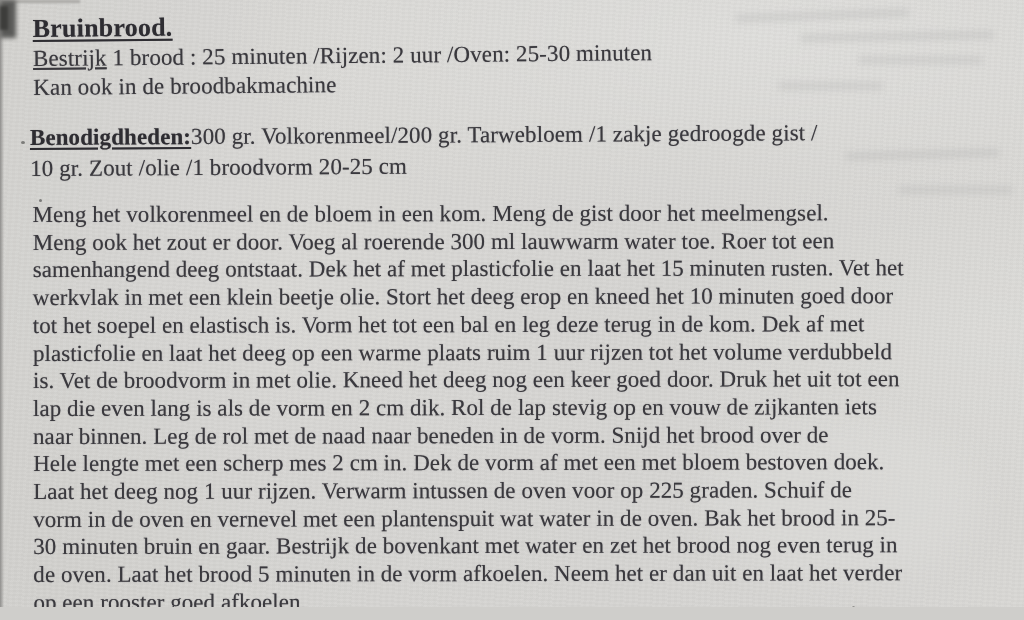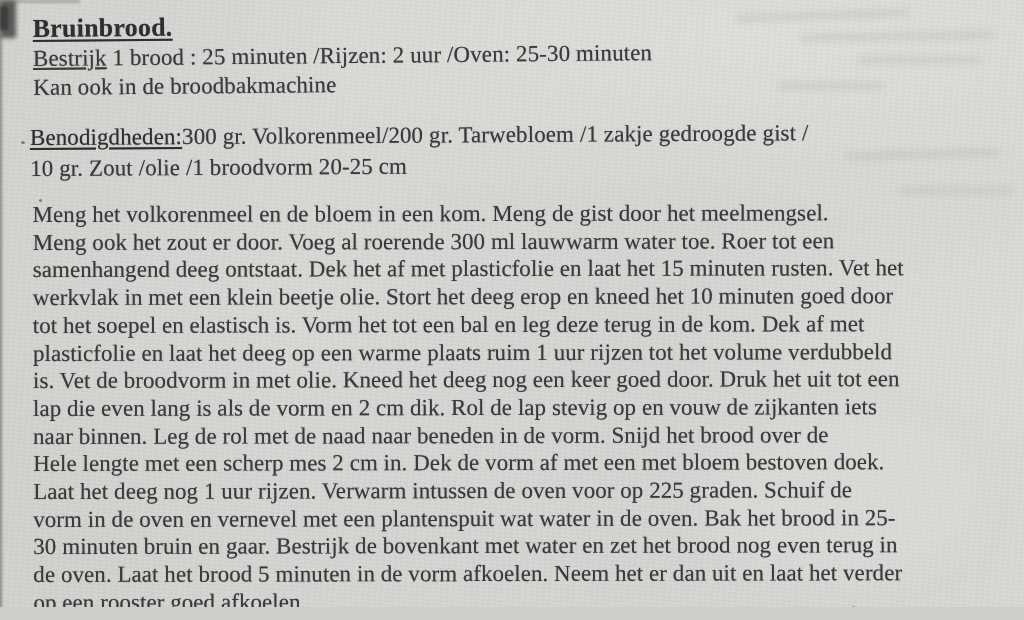--- a/index.html
+++ b/index.html
@@ -28,21 +28,21 @@
   .block{position:absolute;left:33px;}
   .hdr{top:13px;transform:rotate(-0.55deg);transform-origin:left center;}
   .title{
     font-size:26px;font-weight:bold;color:#2e2d32;line-height:32px;
     text-decoration:underline;text-decoration-thickness:2px;text-underline-offset:3px;
     letter-spacing:0.2px;
   }
   .hline{font-size:23px;line-height:28.5px;letter-spacing:0.1px;}
   .ulabel{text-decoration:underline;text-decoration-thickness:1.5px;text-underline-offset:2px;}
   .blabel{
-    font-weight:normal;color:#2e2d32;
+    font-weight:bold;color:#2e2d32;
     text-decoration:underline;text-decoration-thickness:2px;text-underline-offset:3px;
   }
   .ing{top:123px;left:30px;transform:rotate(-0.35deg);transform-origin:left center;}
   .ing .hline{line-height:30.5px;}
   .para{top:201px;width:960px;transform:rotate(-0.12deg);transform-origin:left center;}
   .bodyline{font-size:23px;line-height:27.7px;letter-spacing:0.05px;white-space:nowrap;}
   
   .edge-left{position:absolute;left:0;top:0;width:4px;height:620px;
     background:linear-gradient(to right,#8f8e8c,rgba(150,150,148,0));filter:blur(0.6px);}
   .edge-top{position:absolute;left:0;top:0;width:80px;height:3px;background:#a9a8a5;filter:blur(1px);}

